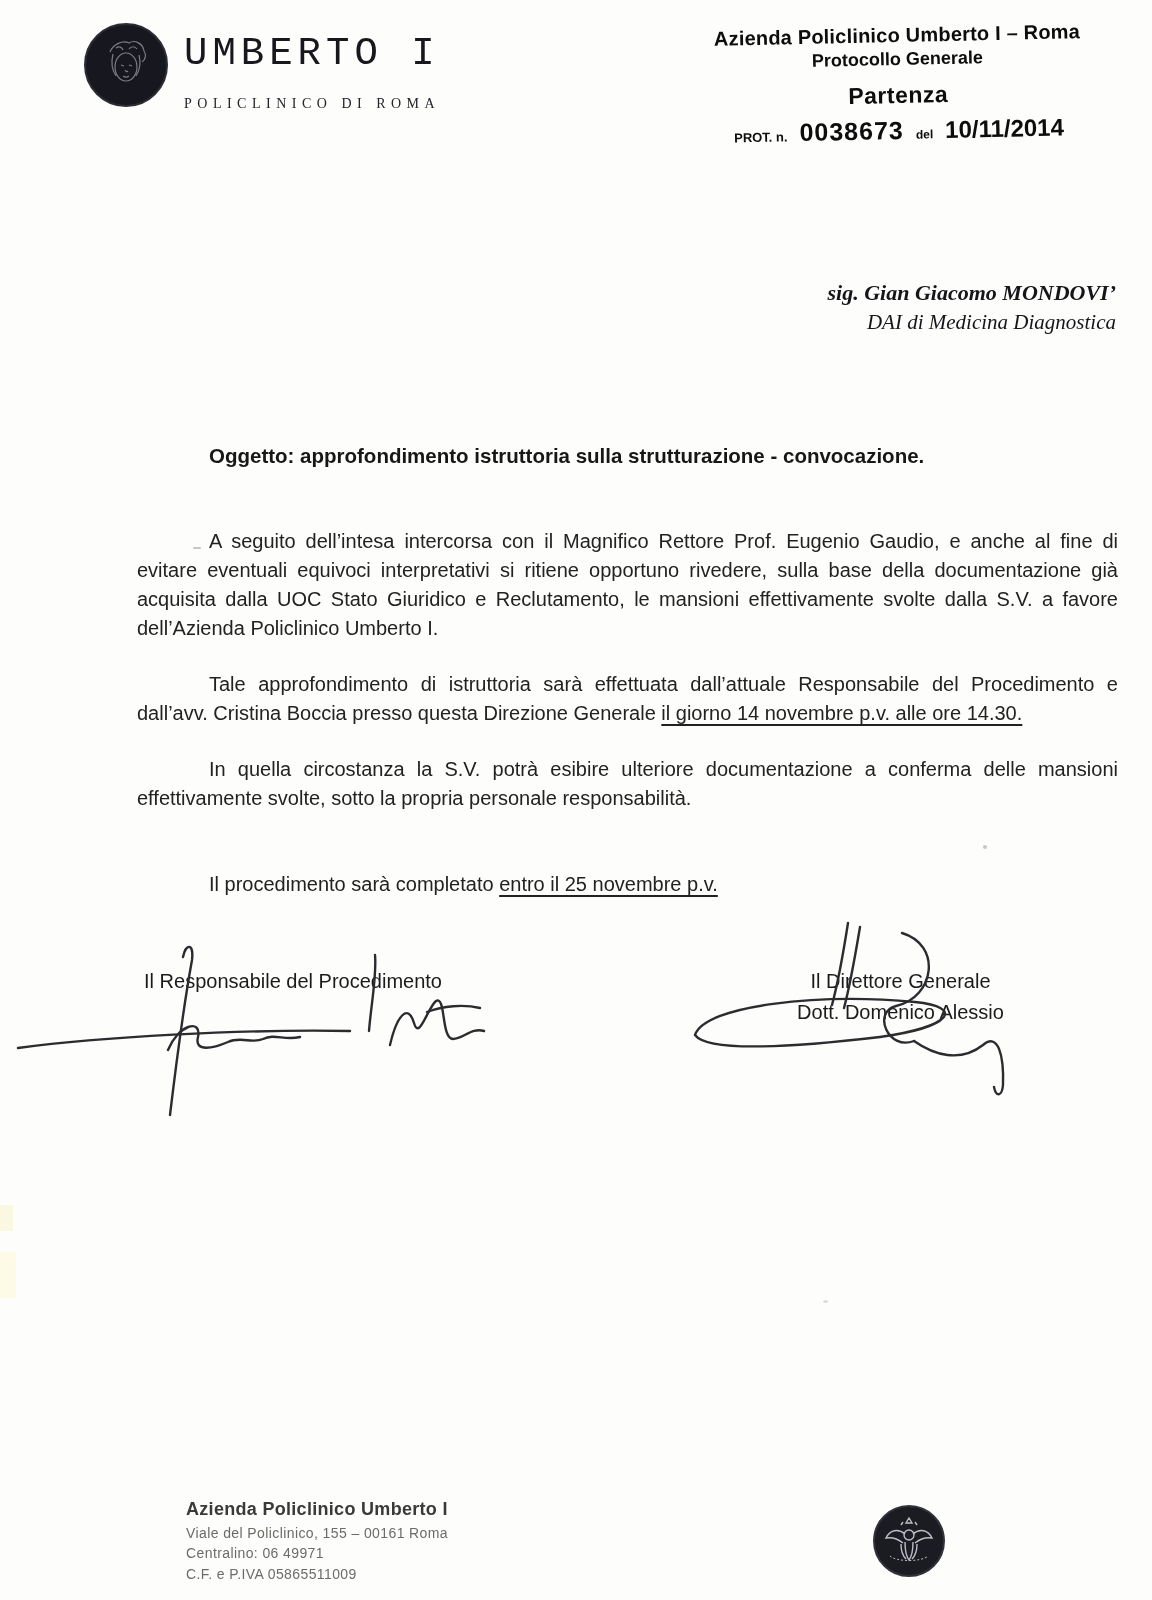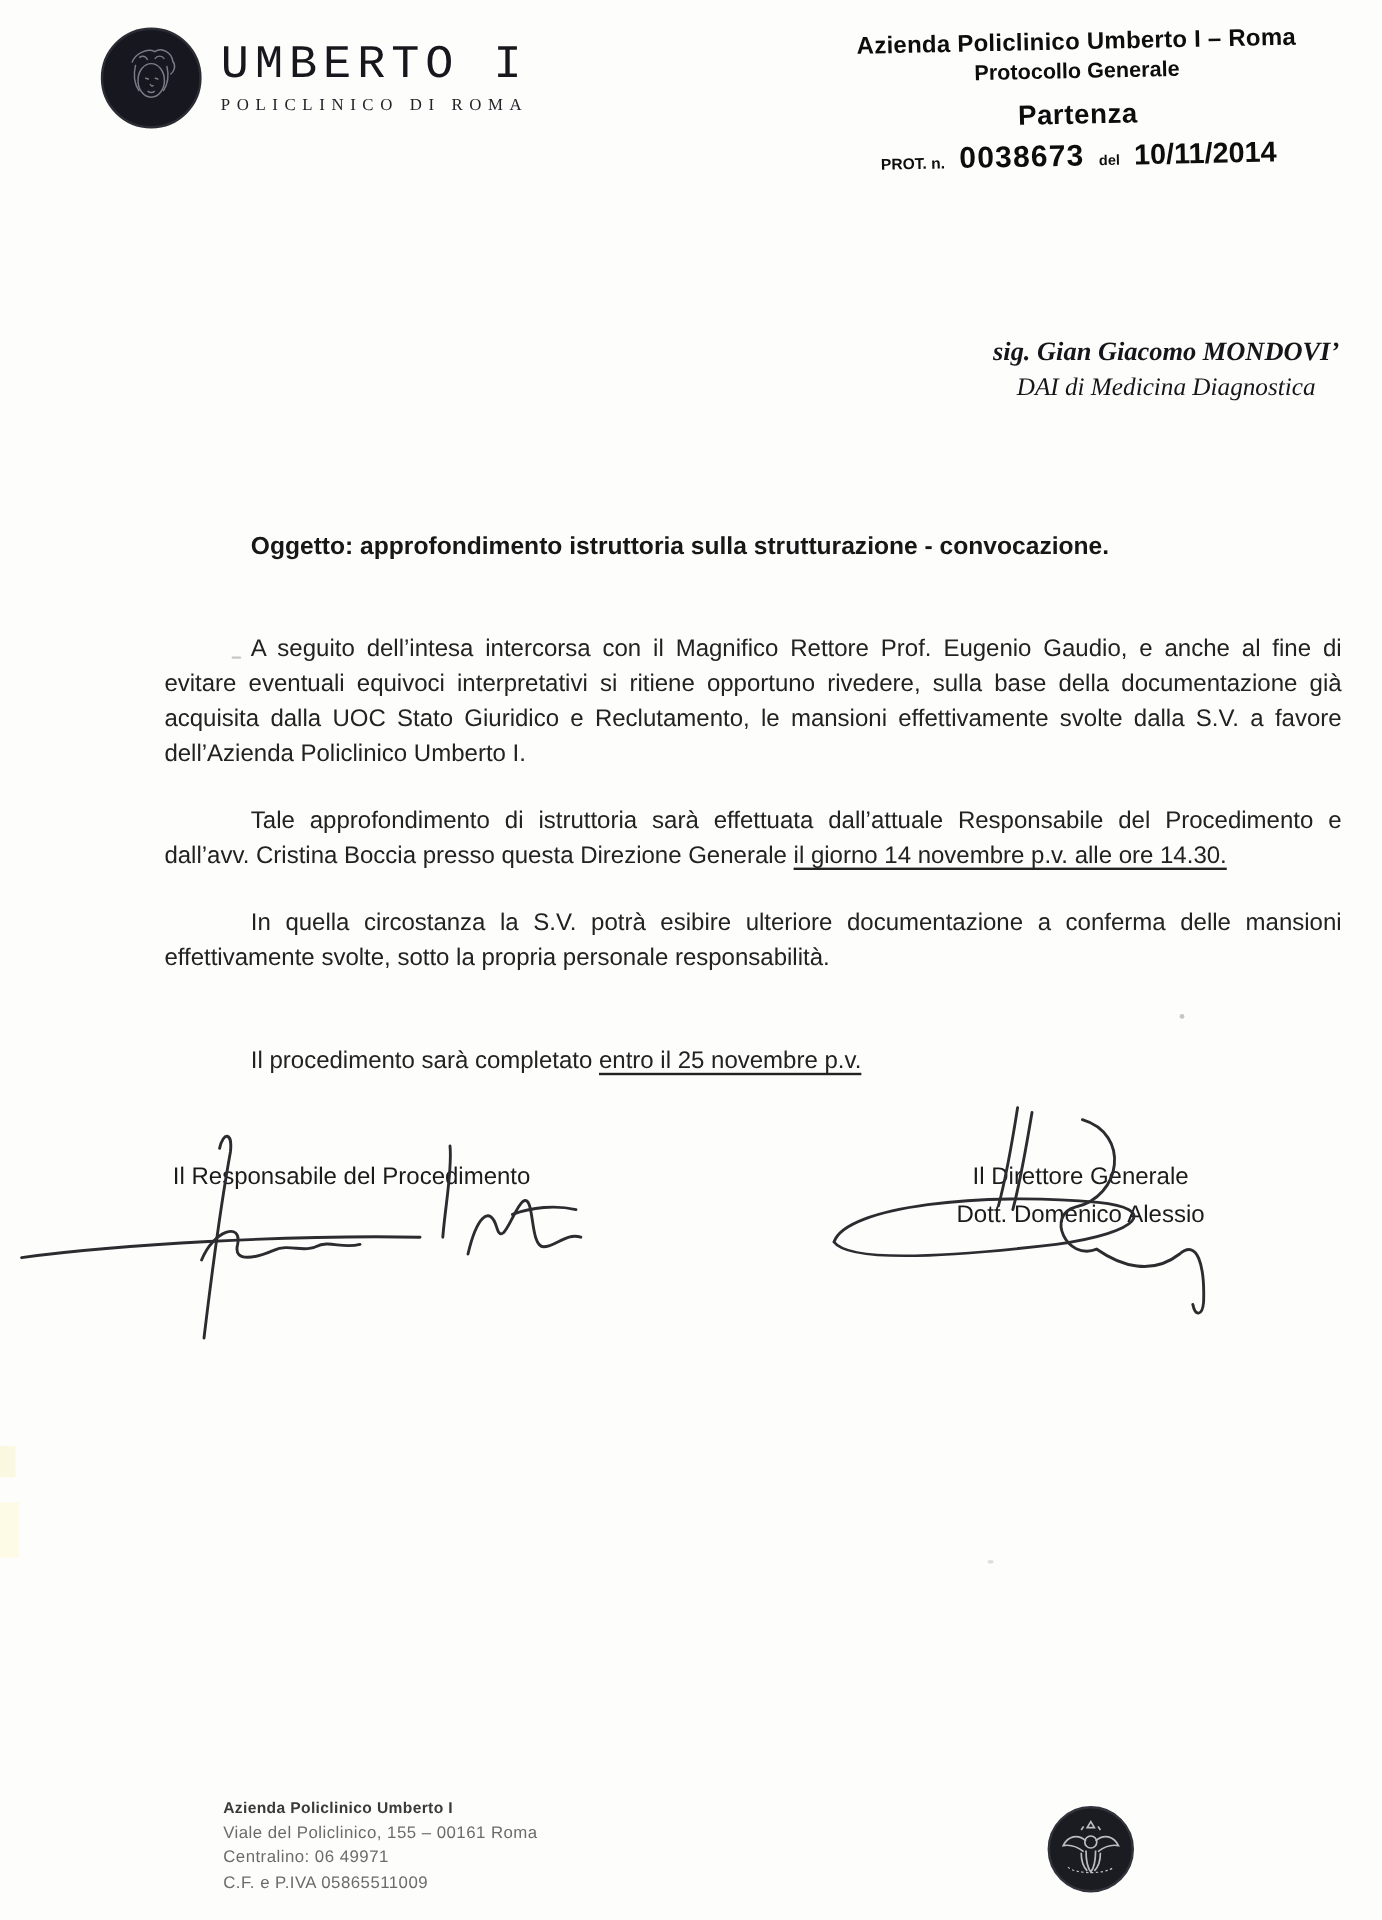--- a/index.html
+++ b/index.html
@@ -16,21 +16,21 @@
   
   .logo-wrap { left: 80px; top: 18px; width: 420px; height: 100px; }
   .logo-emblem { position: absolute; left: 3px; top: 4px; }
   .logo-text { position: absolute; left: 104px; top: 14px; }
   .logo-title {
     font-family: Liberation Mono, monospace;
     font-size: 39px; letter-spacing: 5px; color: #17171d; font-weight: 400;
   }
   .logo-sub {
     font-family: "Liberation Serif", serif;
-    font-size: 14px; letter-spacing: 5.5px; color: #23232a; margin-top: 5px;
+    font-size: 14px; letter-spacing: 5.5px; color: #23232a; margin-top: 20px;
   }
 
   
   .stamp {
     left: 698px; top: 24px; width: 400px;
     transform: rotate(-1.2deg);
     text-align: center; color: #0d0d0d;
     font-weight: bold;
   }
   .stamp-line1 { font-size: 20px; letter-spacing: 0.2px; }
@@ -40,21 +40,21 @@
     margin-top: 7px; display: flex; align-items: baseline;
     justify-content: center; gap: 12px;
   }
   .prot-label { font-size: 13px; }
   .prot-num { font-size: 25px; letter-spacing: 1px; }
   .prot-del { font-size: 12px; }
   .prot-date { font-size: 24px; }
 
   
   .recipient {
-    right: 36px; top: 280px; text-align: center;
+    right: 36px; top: 280px; text-align: right;
     font-family: "Liberation Serif", serif; color: #16161a;
   }
   .recipient-name { font-size: 22px; font-weight: bold; font-style: italic; }
   .recipient-dept { font-size: 21px; font-style: italic; margin-top: 4px; }
 
   
   .subject {
     left: 209px; top: 444px; width: 800px;
     font-size: 20.5px; font-weight: bold; color: #171717;
   }
@@ -84,21 +84,21 @@
     font-size: 20px; line-height: 31px; color: #1b1b1b;
   }
   .sig-svg { pointer-events: none; }
   .sig-svg path {
     fill: none; stroke: #2c2c30; stroke-width: 2.4;
     stroke-linecap: round; stroke-linejoin: round;
   }
 
   
   .footer-text { left: 186px; top: 1499px; }
-  .footer-org { font-size: 13px; font-weight: bold; color: #3a3a3a; letter-spacing: 0.3px; }
+  .footer-org { font-size: 18px; font-weight: bold; color: #3a3a3a; letter-spacing: 0.3px; }
   .footer-line { font-size: 14px; color: #6b6b68; margin-top: 4.5px; letter-spacing: 0.4px; }
 
   .sapienza { left: 868px; top: 1498px; width: 250px; height: 90px; }
   .sap-emblem { position: absolute; left: 4px; top: 6px; }
   .sap-text { position: absolute; left: 90px; top: 10px; white-space: nowrap; }
   .sap-title {
     font-family: "Liberation Serif", serif; font-size: 31px;
     letter-spacing: 2px; color: #1c1c1c;
   }
   .sap-sub {

